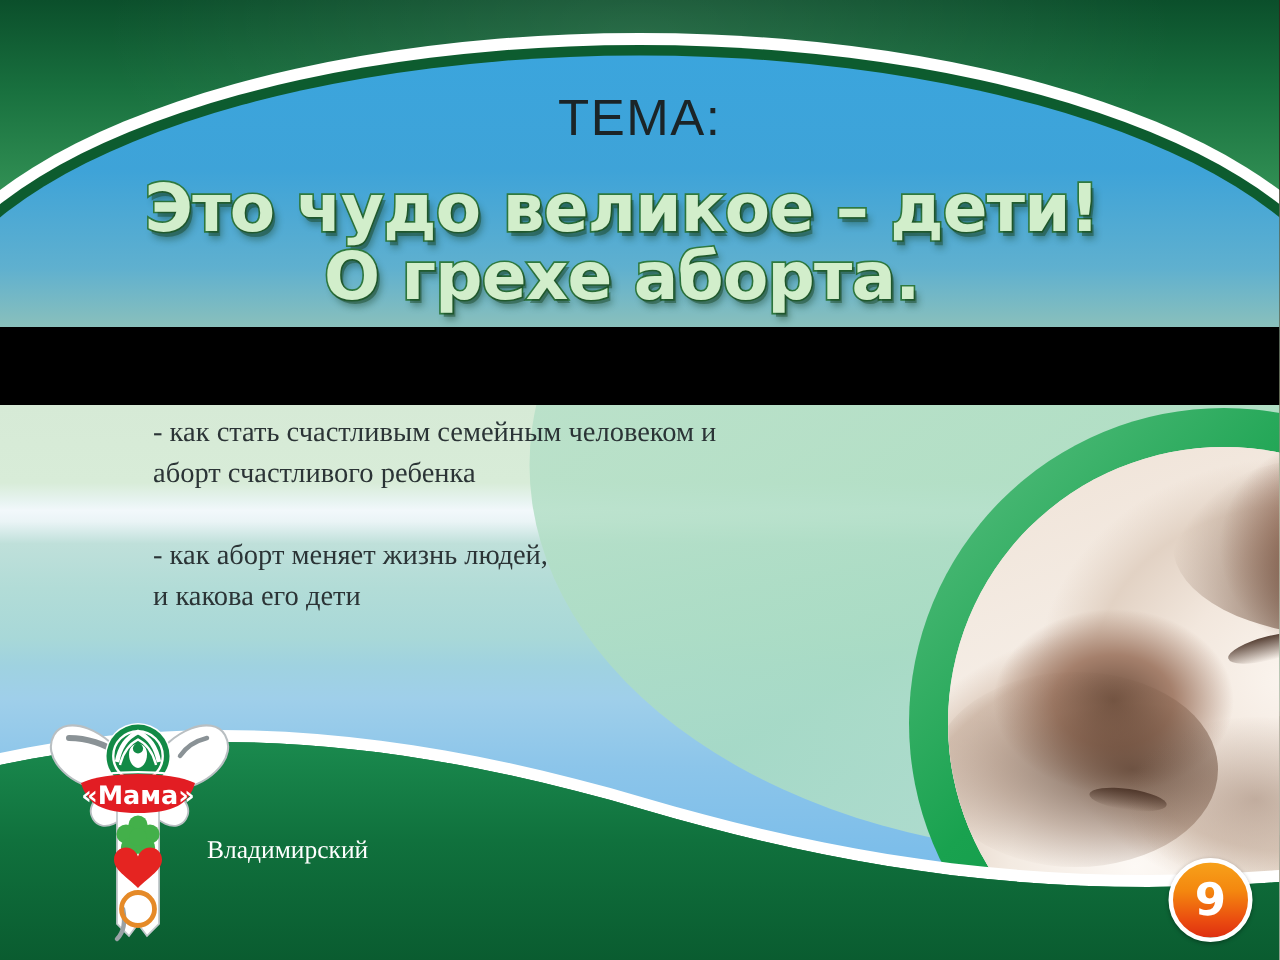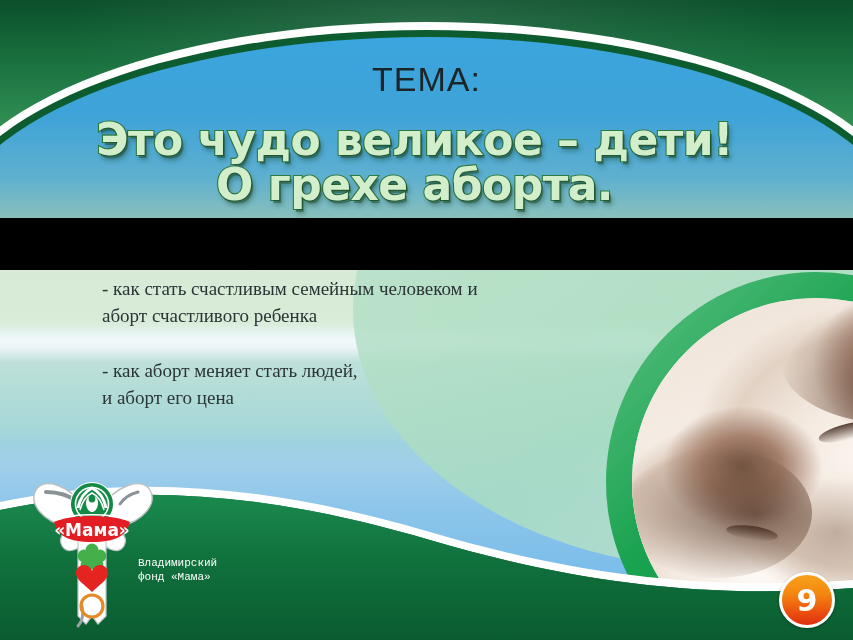--- a/index.html
+++ b/index.html
@@ -243,23 +243,23 @@
     width: 132px; height: 170px;
     z-index: 20;
   }
 
   
   .footer-text {
     position: absolute;
     left: 138px; top: 556px;
     z-index: 20;
     color: #ffffff;
-    font-size: 11px;
+    font-size: 17px;
     line-height: 1.28;
-    font-family: Liberation Mono, monospace;
+    font-family: Liberation Serif, serif;
   }
   .footer-text span { display: block; }
 
   
   .page-badge {
     position: absolute;
     left: 779px; top: 572px;
     width: 56px; height: 56px;
     border-radius: 50%;
     background: linear-gradient(180deg, #f7a11a 0%, #f4870f 38%, #ea4b10 78%, #de2f10 100%);
@@ -322,22 +322,22 @@
     <div class="lash1"></div>
     <div class="lash2"></div>
   </div>
 
   <div class="bullets">
     <div class="bullet-group">
       <p>- как стать счастливым семейным человеком и</p>
       <p>аборт счастливого ребенка</p>
     </div>
     <div class="bullet-group">
-      <p>- как аборт меняет стать людей,</p>
-      <p>и аборт его цена</p>
+      <p>- как аборт меняет жизнь людей,</p>
+      <p>и какова его дети</p>
     </div>
   </div>
 
   <svg class="footer-wave-white" viewBox="0 0 853 230" preserveAspectRatio="none">
     <path d="M0,92 C140,62 280,78 430,122 C560,160 690,182 853,170 L853,230 L0,230 Z" fill="#ffffff"></path>
   </svg>
   <svg class="footer-wave-green" viewBox="0 0 853 230" preserveAspectRatio="none">
     <path d="M0,100 C140,70 280,86 430,130 C560,168 690,190 853,178 L853,230 L0,230 Z" fill="#0e7a42"></path>
     <path d="M0,100 C140,70 280,86 430,130 C560,168 690,190 853,178 L853,230 L0,230 Z" fill="url(#fgrad)"></path>
     <defs>
@@ -387,18 +387,17 @@
       <circle cx="66" cy="92" r="6"></circle>
     </g>
 
     <path d="M66,126 C58,118 50,114 50,107 C50,102 54,99 58,99 C62,99 65,102 66,105 C67,102 70,99 74,99 C78,99 82,102 82,107 C82,114 74,118 66,126 Z" fill="#e52421"></path>
 
     <circle cx="66" cy="140" r="11" fill="none" stroke="#e58a28" stroke-width="3.2"></circle>
   </svg>
 
   <div class="footer-text">
     <span>Владимирский</span>
-    <span>фонд «Мама»</span>
   </div>
 
   <div class="page-badge">9</div>
 
 </div>
 
 </body></html>

